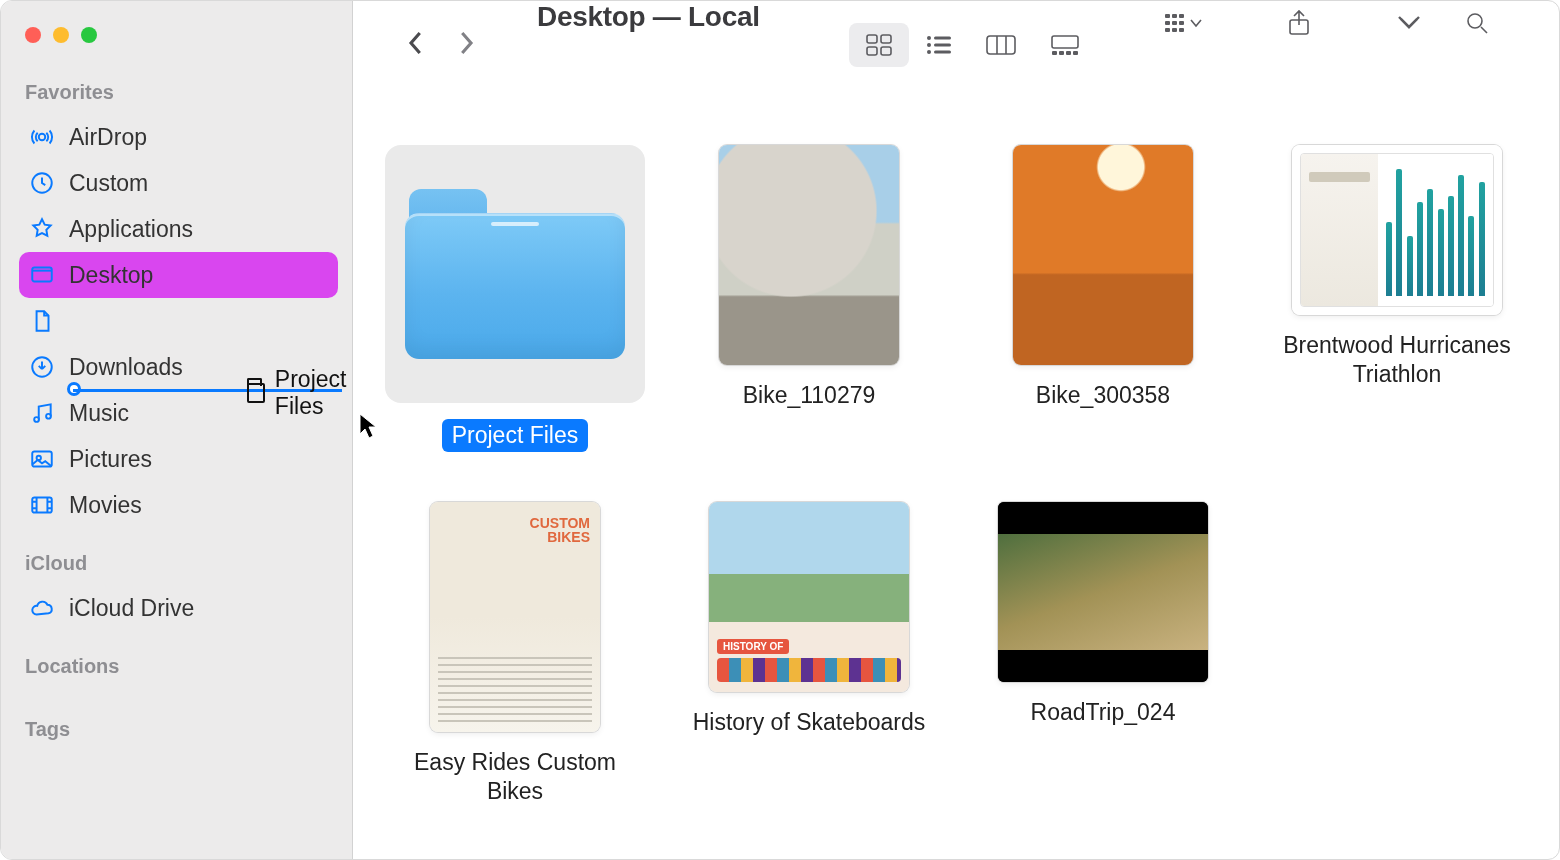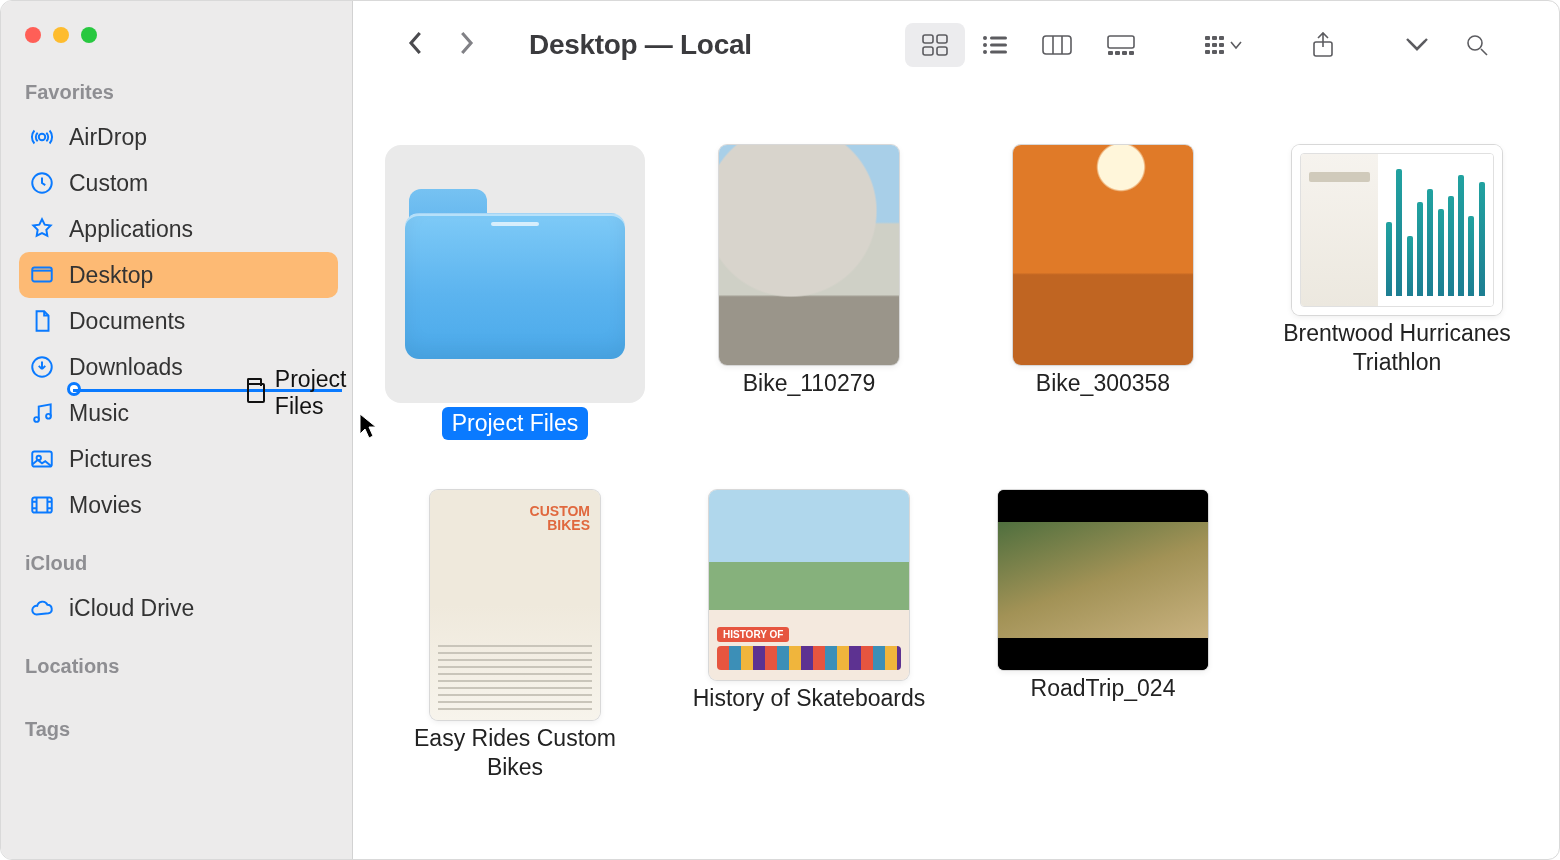--- a/index.html
+++ b/index.html
@@ -23,21 +23,21 @@
   .tl-max   { background:#28c840; }
 
   .side-group-title {
     color:#8e8e92; font-weight:700; font-size:20px; padding:4px 6px 10px 6px;
   }
   .side-item {
     display:flex; align-items:center; gap:14px;
     height:46px; padding:0 10px;
     font-size:23px; color:#333; border-radius:10px;
   }
-  .side-item.active { background:#fdba74; }
+  .side-item.active { background:#d946ef; }
   .side-icon { width:26px; height:26px; color:#0a7aff; display:flex; align-items:center; justify-content:center; }
   .side-icon svg { stroke:#0a7aff; fill:none; stroke-width:1.8; }
   .side-item span.label { flex:1; }
 
   
   .drop-line {
     position: relative; height:0;
   }
   .drop-line .bar {
     position:absolute; left:54px; right:-4px; top:-1px;
@@ -55,40 +55,40 @@
   }
   .drag-ghost .gicon { width:26px; height:20px; border:2px solid #111; border-radius:2px; position:relative; }
   .drag-ghost .gicon:before { content:""; position:absolute; top:-7px; left:-2px; width:11px; height:6px; border:2px solid #111; border-bottom:none; border-radius:2px 2px 0 0; }
   .cursor-arrow {
     position:absolute; left:358px; top:412px; z-index:40;
   }
 
   
   .main { flex:1; display:flex; flex-direction:column; }
   .toolbar {
-    height:88px; display:flex; align-items:center; padding:0 52px 0 52px;
-    border-bottom:0; gap:0;
+    height:88px; display:flex; padding:0 52px 0 52px;
+    border-bottom:0; gap:8px;
   }
   .nav-arrows { display:flex; gap:28px; align-items:center;}
   .nav-arrows svg { stroke:#818186; stroke-width:2.5; fill:none; width:22px; height:30px;}
   .nav-arrows .enabled svg { stroke:#4b4b4f; }
   .title { font-size:28px; font-weight:700; color:#3b3b3e; margin-left:52px; letter-spacing:-0.3px;}
 
   .tb-spacer { flex:1; }
   .tb-group { display:flex; align-items:center; }
   .tb-btn { height:44px; min-width:60px; padding:0 16px; display:flex; align-items:center; justify-content:center; border-radius:8px; }
   .tb-btn.active { background:#ececee; }
   .tb-btn svg { stroke:#5c5c60; fill:none; stroke-width:1.6; }
   .tb-btn .fillable { fill:#5c5c60; stroke:none;}
   .tb-gap { width:34px; }
 
   
   .content { flex:1; overflow:auto; padding:56px 30px 30px 30px; }
   .grid { display:grid; grid-template-columns: repeat(4, 1fr); column-gap:30px; row-gap:50px; }
-  .item { display:flex; flex-direction:column; align-items:center; gap:4px; }
+  .item { display:flex; flex-direction:column; align-items:center; gap:16px; }
   .item .thumb {
     width:180px; height:220px; border-radius:8px; background:#f2f2f2;
     box-shadow:0 0 0 1px #d8d8d8, 0 2px 6px rgba(0,0,0,.08);
     display:flex; align-items:center; justify-content:center; overflow:hidden;
   }
   .item .thumb.video { width:210px; height:180px; border-radius:6px; background:#000; position:relative;}
   .item .thumb.video .strip { position:absolute; left:0; right:0; height:32px; background:#000;}
   .item .thumb.video .strip.top { top:0;} .item .thumb.video .strip.bottom{bottom:0;}
   .item .thumb.video .frame { position:absolute; top:32px; bottom:32px; left:0; right:0;
     background:linear-gradient(160deg,#5e8a54,#8aa46b 40%,#b9b491 70%,#7b6a3e);}
@@ -185,21 +185,20 @@
     <span class="label">Desktop</span>
   </div>
 
   <div class="side-item">
     <span class="side-icon">
       <svg viewBox="0 0 24 24">
           <path d="M7 3h7l4 4v14H7z"></path>
           <path d="M14 3v4h4"></path>
         </svg>
     </span>
-    <span class="label">Documents</span>
   </div>
 
   <div class="side-item">
     <span class="side-icon">
       <svg viewBox="0 0 24 24">
           <circle cx="12" cy="12" r="9"></circle>
           <path d="M12 7v7m0 0l-3-3m3 3l3-3"></path>
         </svg>
     </span>
     <span class="label">Downloads</span>

